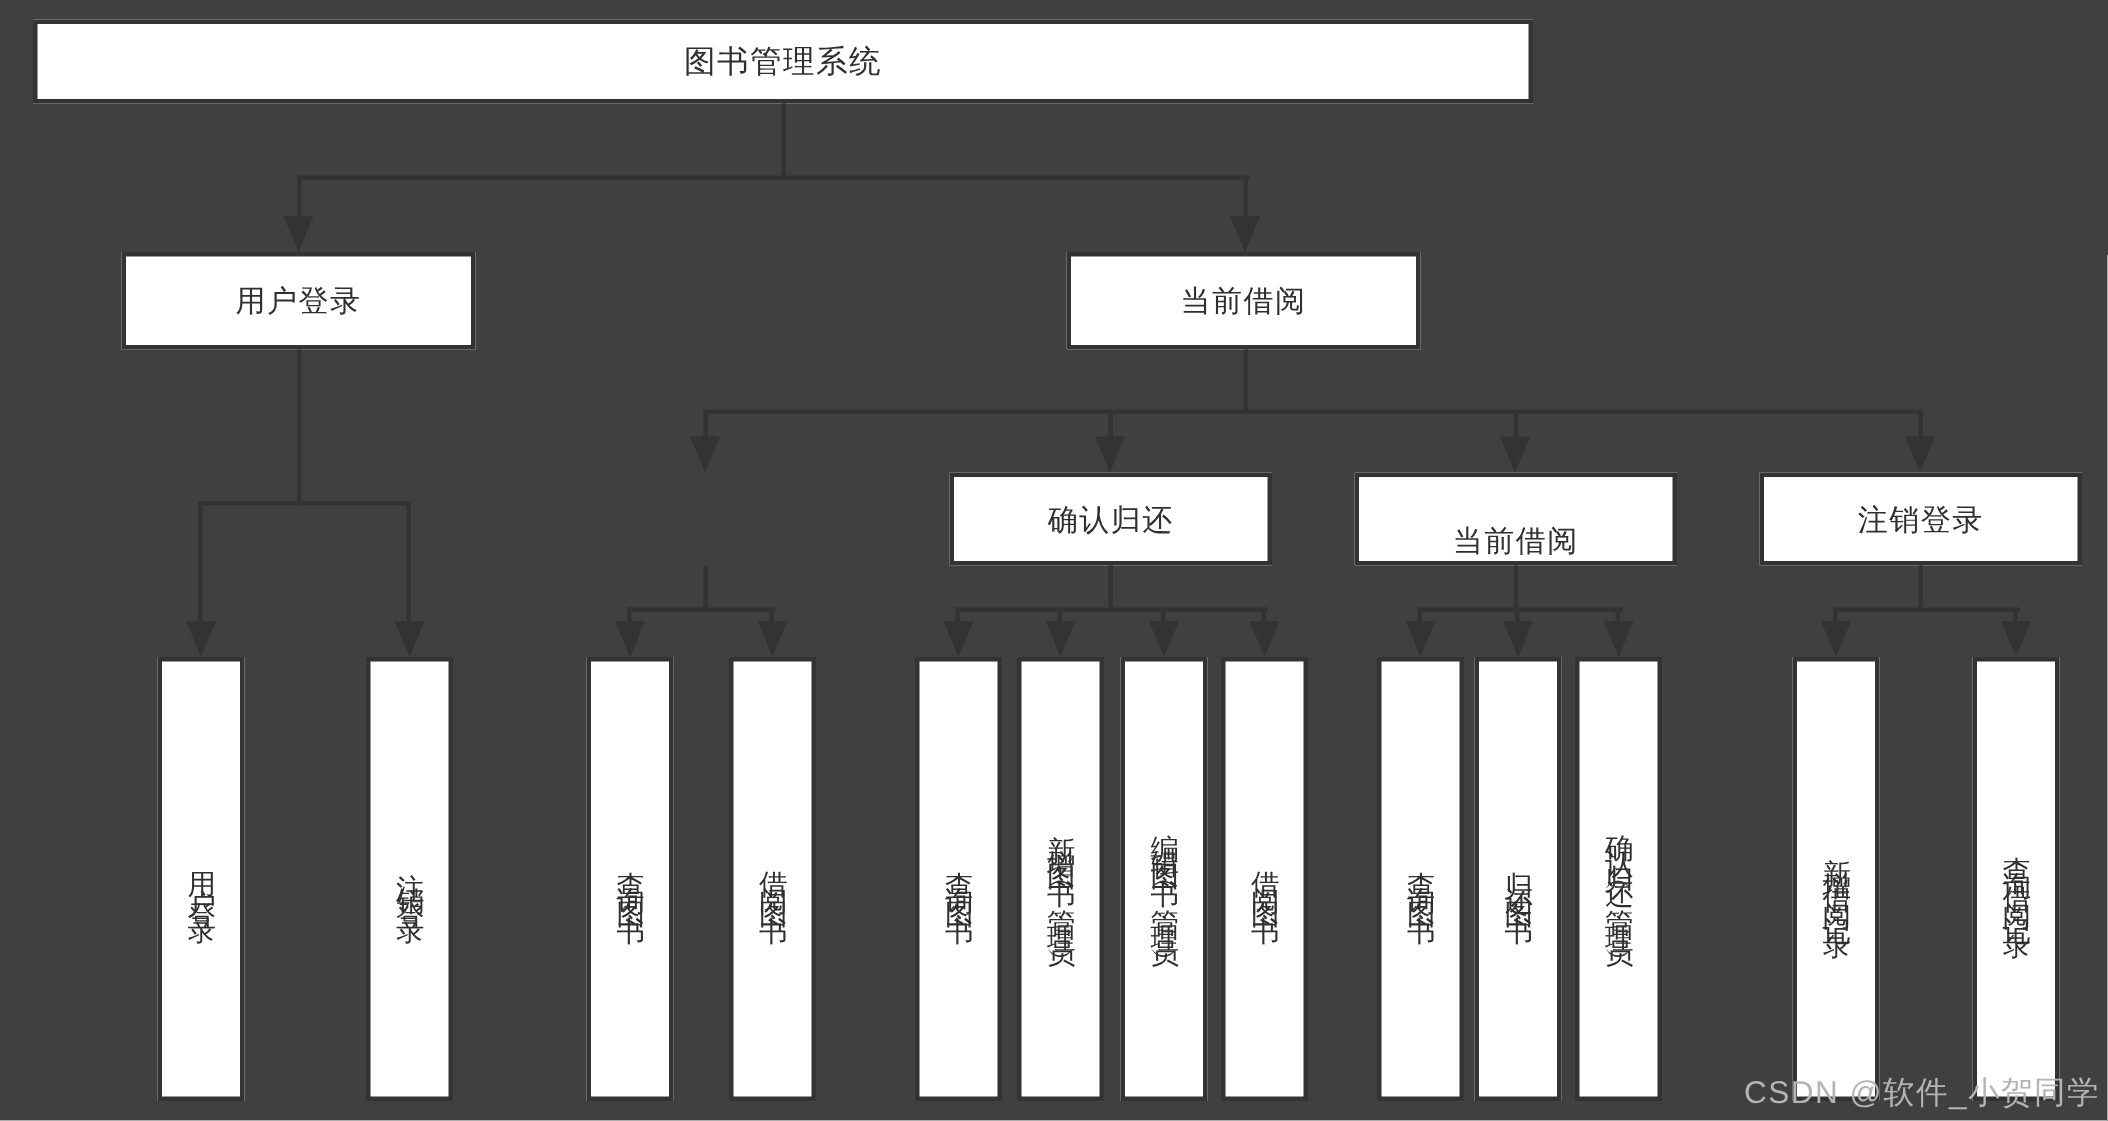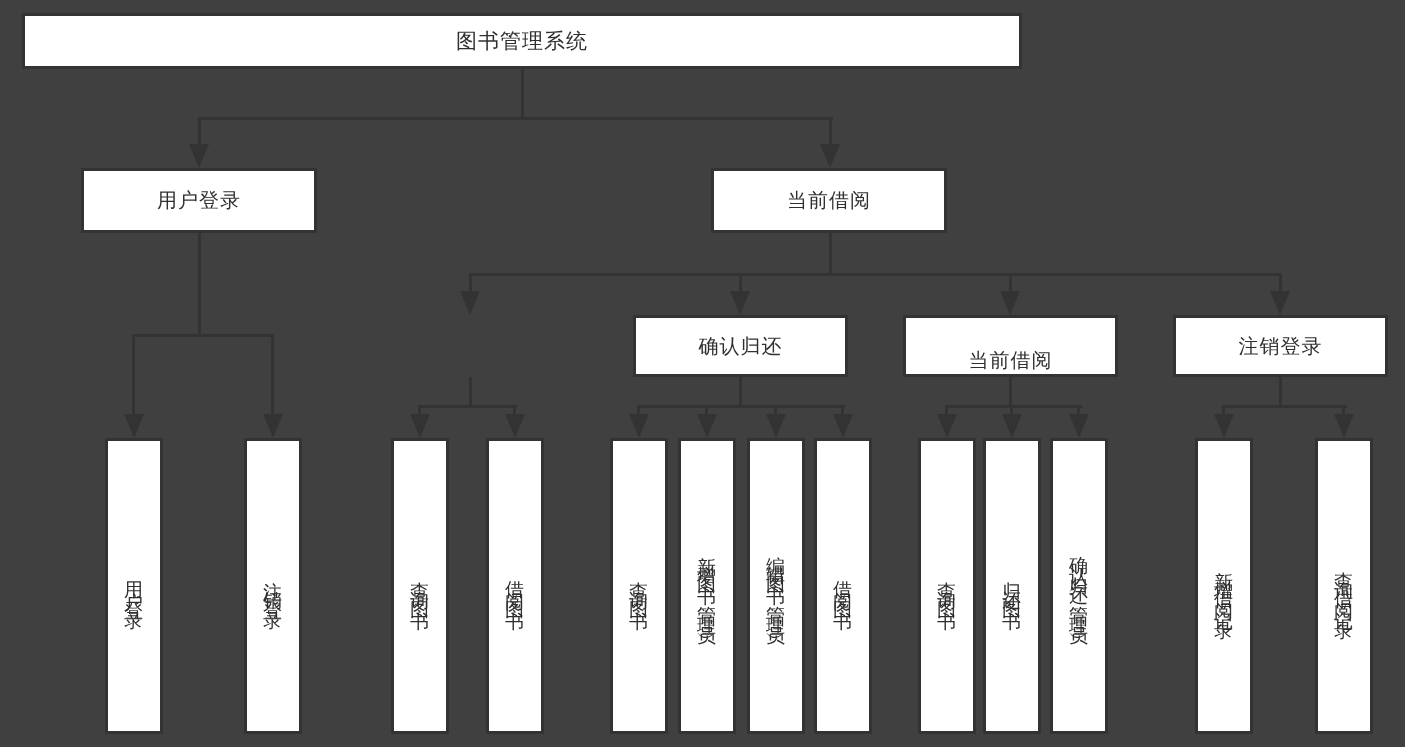--- a/index.html
+++ b/index.html
@@ -153,14 +153,15 @@
     <span>确认归还（管理员）</span>
   </div>
 
   <div class="node leaf" style="left:1195px;top:438px;width:58px;height:296px;">
     <span>新增借阅记录</span>
   </div>
   <div class="node leaf" style="left:1315px;top:438px;width:58px;height:296px;">
     <span>查询借阅记录</span>
   </div>
 
+  <div class="watermark">CSDN @软件_小贺同学</div>
 
 </div>
 
 </body></html>

